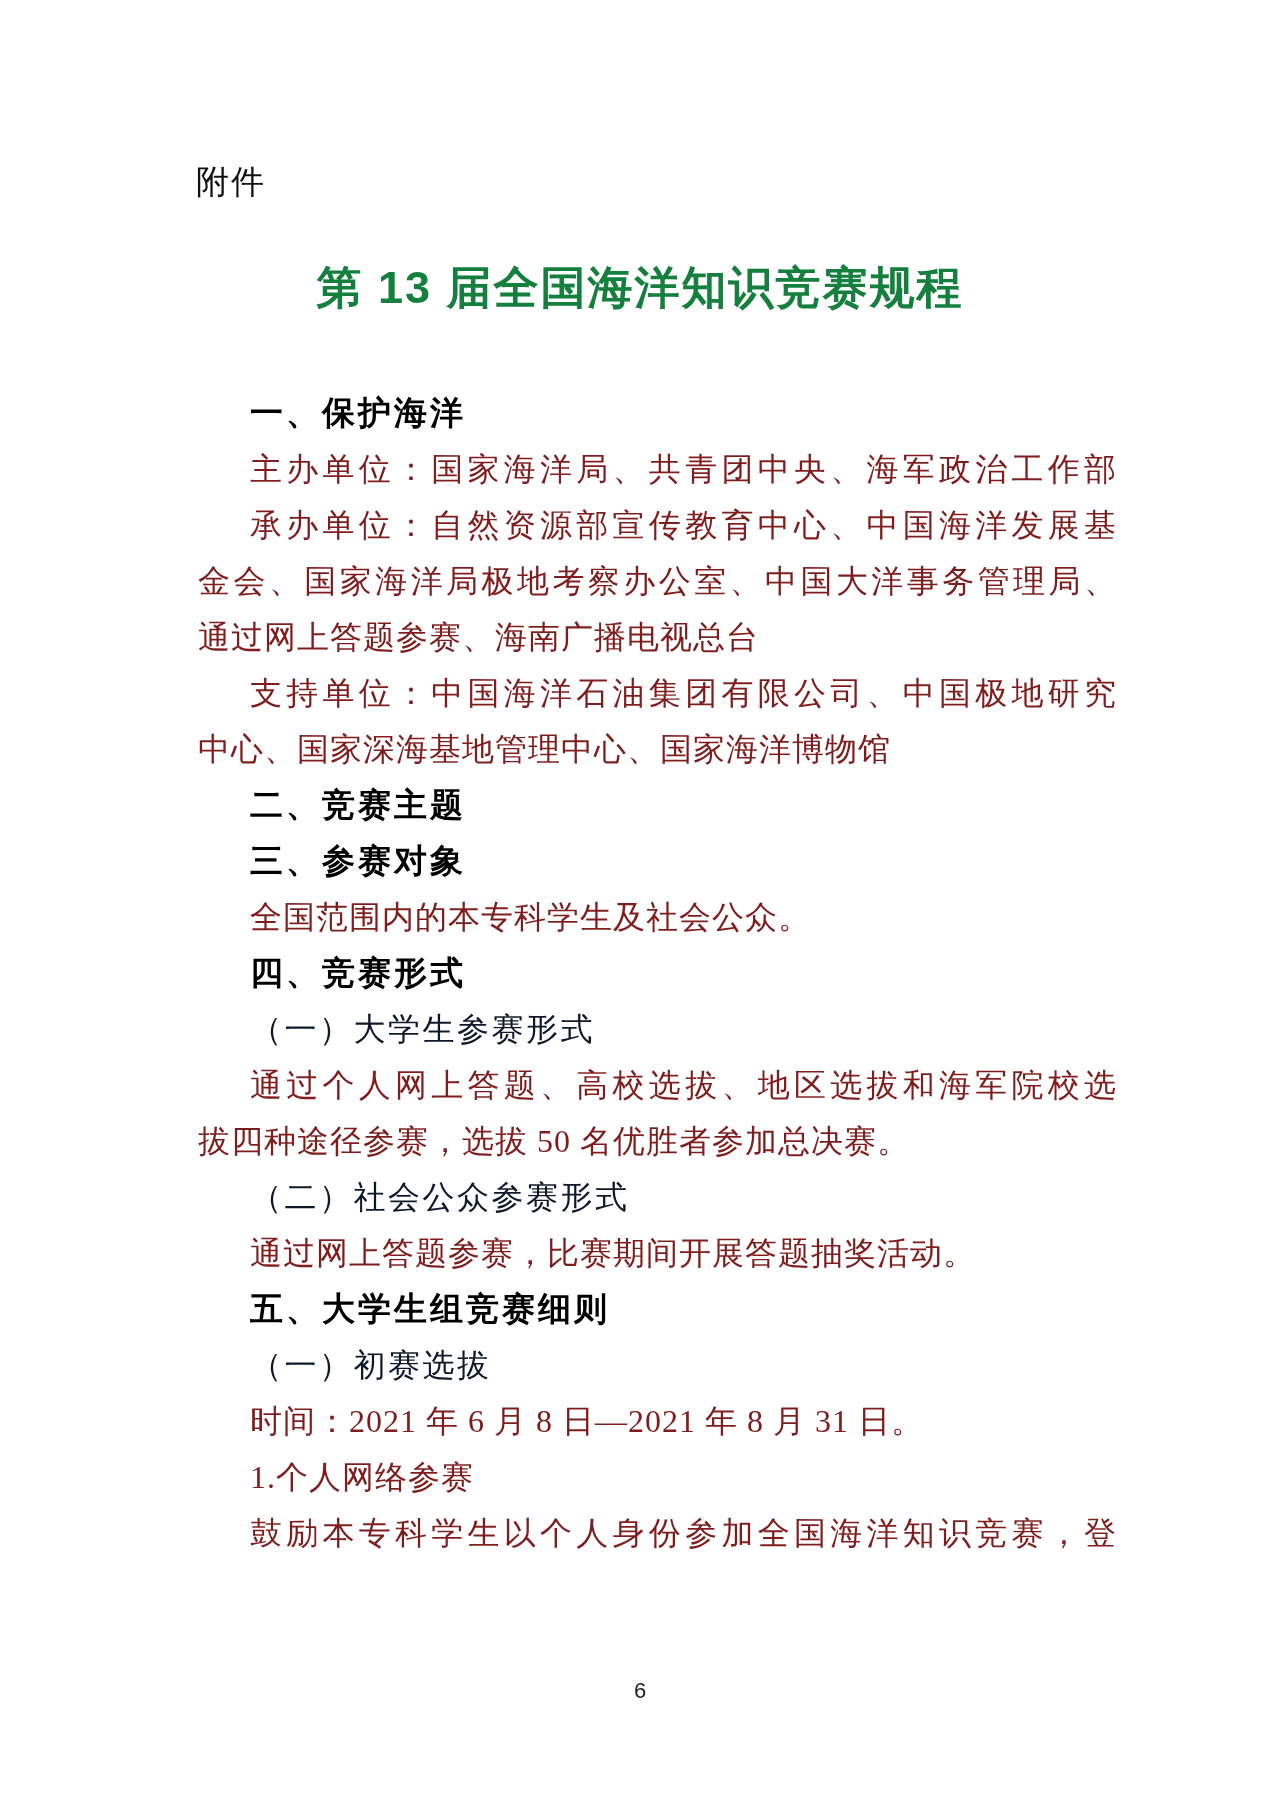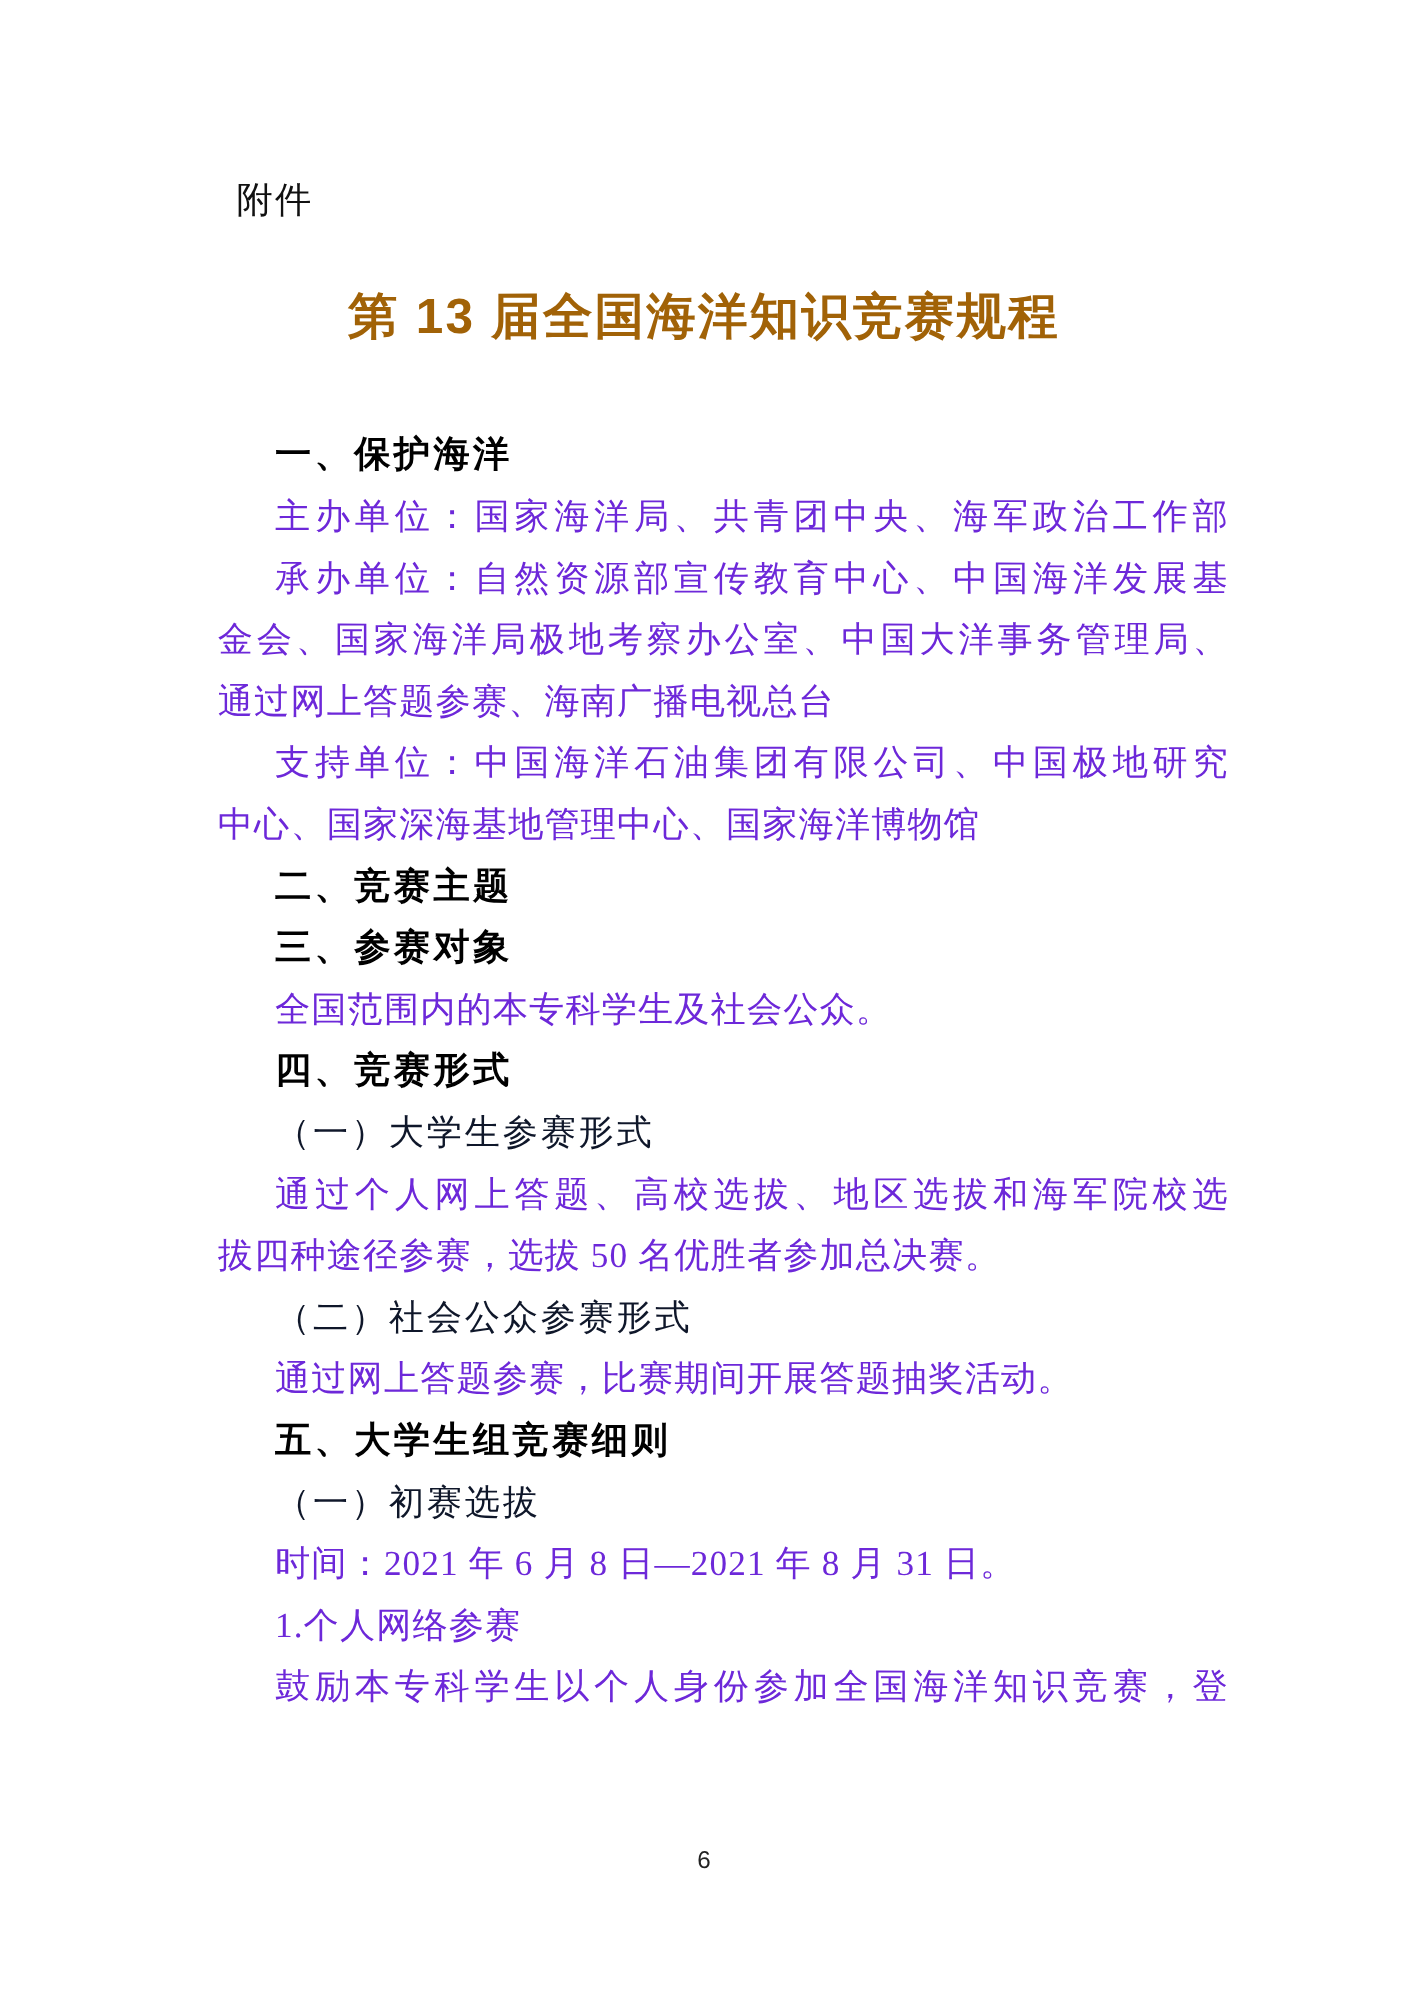--- a/index.html
+++ b/index.html
@@ -17,47 +17,46 @@
     inset: 0;
   }
   .attachment {
     position: absolute;
     left: 196px;
     top: 160px;
     font-family: "Liberation Sans", sans-serif;
     font-size: 33px;
     letter-spacing: 2px;
     color: #111;
-    margin-left: 19px;
   }
   .title {
     position: absolute;
     left: 0;
     top: 258px;
     width: 1280px;
     margin: 0;
     text-align: center;
     font-family: "Liberation Sans", sans-serif;
     font-weight: 700;
     font-size: 45px;
     letter-spacing: 2px;
-    color: #a16207;
+    color: #15803d;
   }
   .content {
     position: absolute;
     left: 198px;
     top: 385px;
     width: 919px;
   }
   .line {
     height: 56px;
     line-height: 56px;
     font-size: 32px;
     letter-spacing: 1px;
-    color: #6d28d9;
+    color: #7f1d1d;
   }
   .line.indent { padding-left: 52px; }
   .line.justify {
     text-align: justify;
     text-align-last: justify;
   }
   .line.heading {
     font-family: "Liberation Sans", sans-serif;
     font-weight: 700;
     font-size: 33px;

